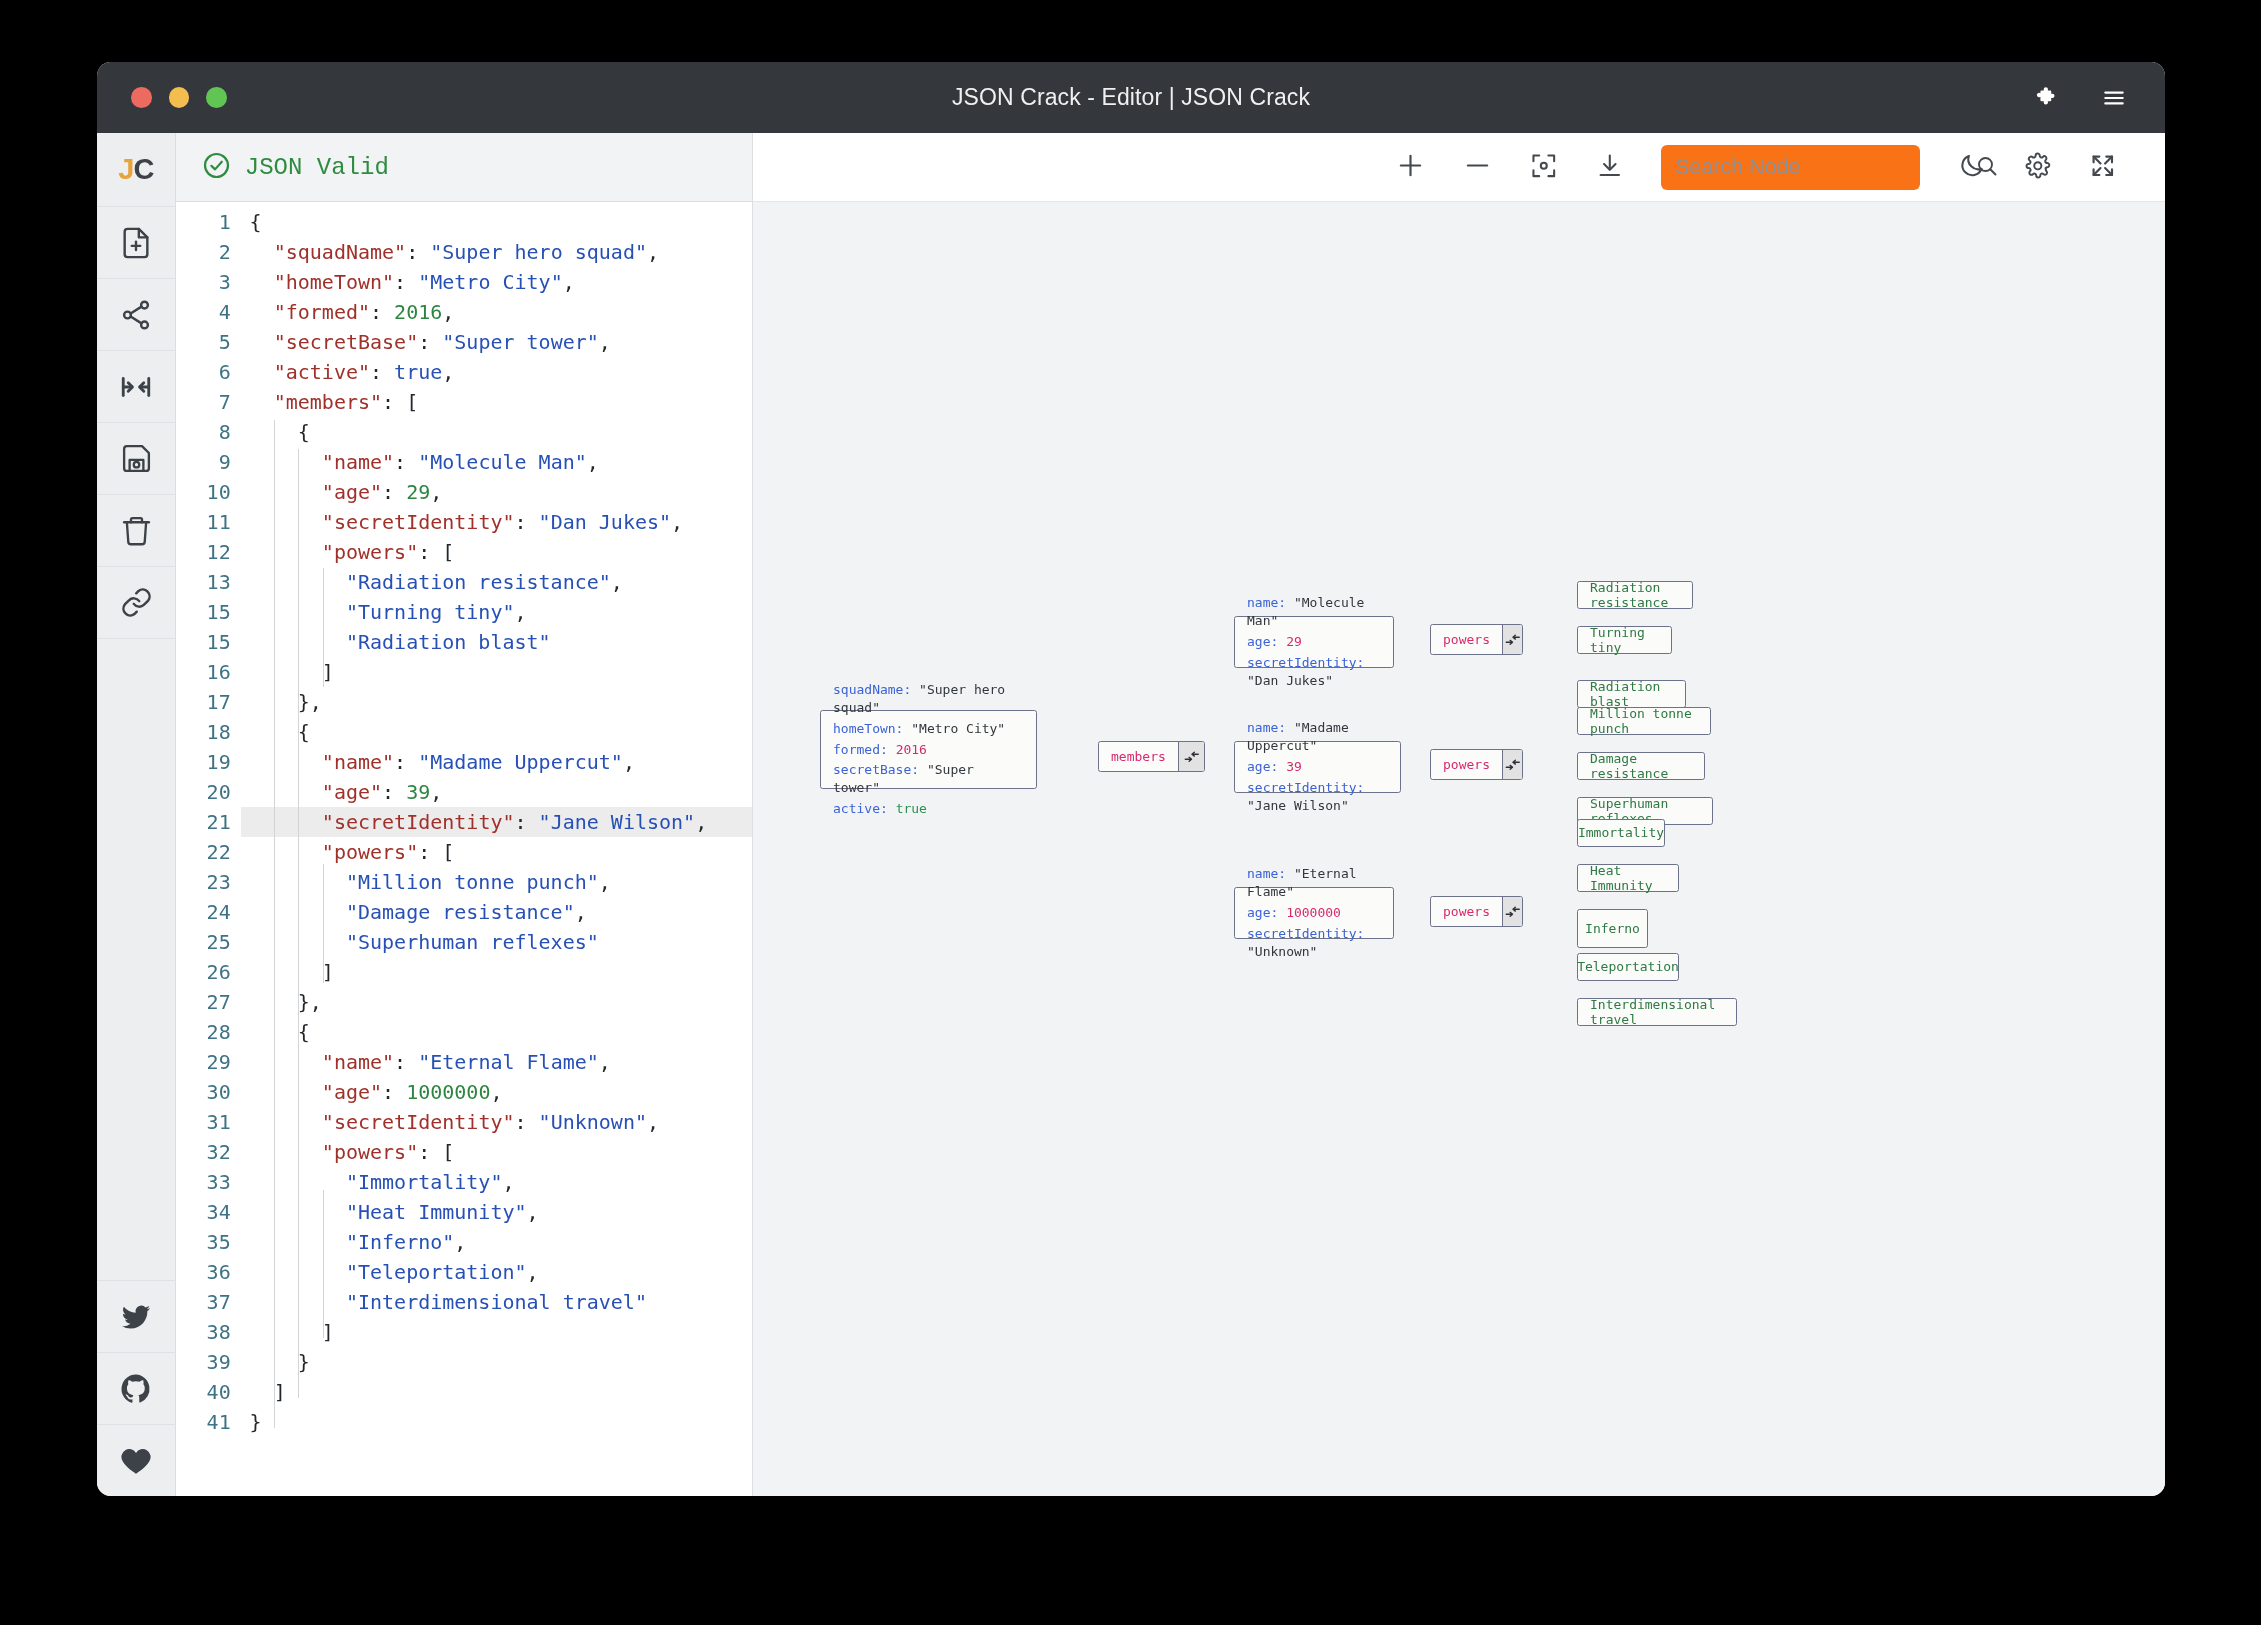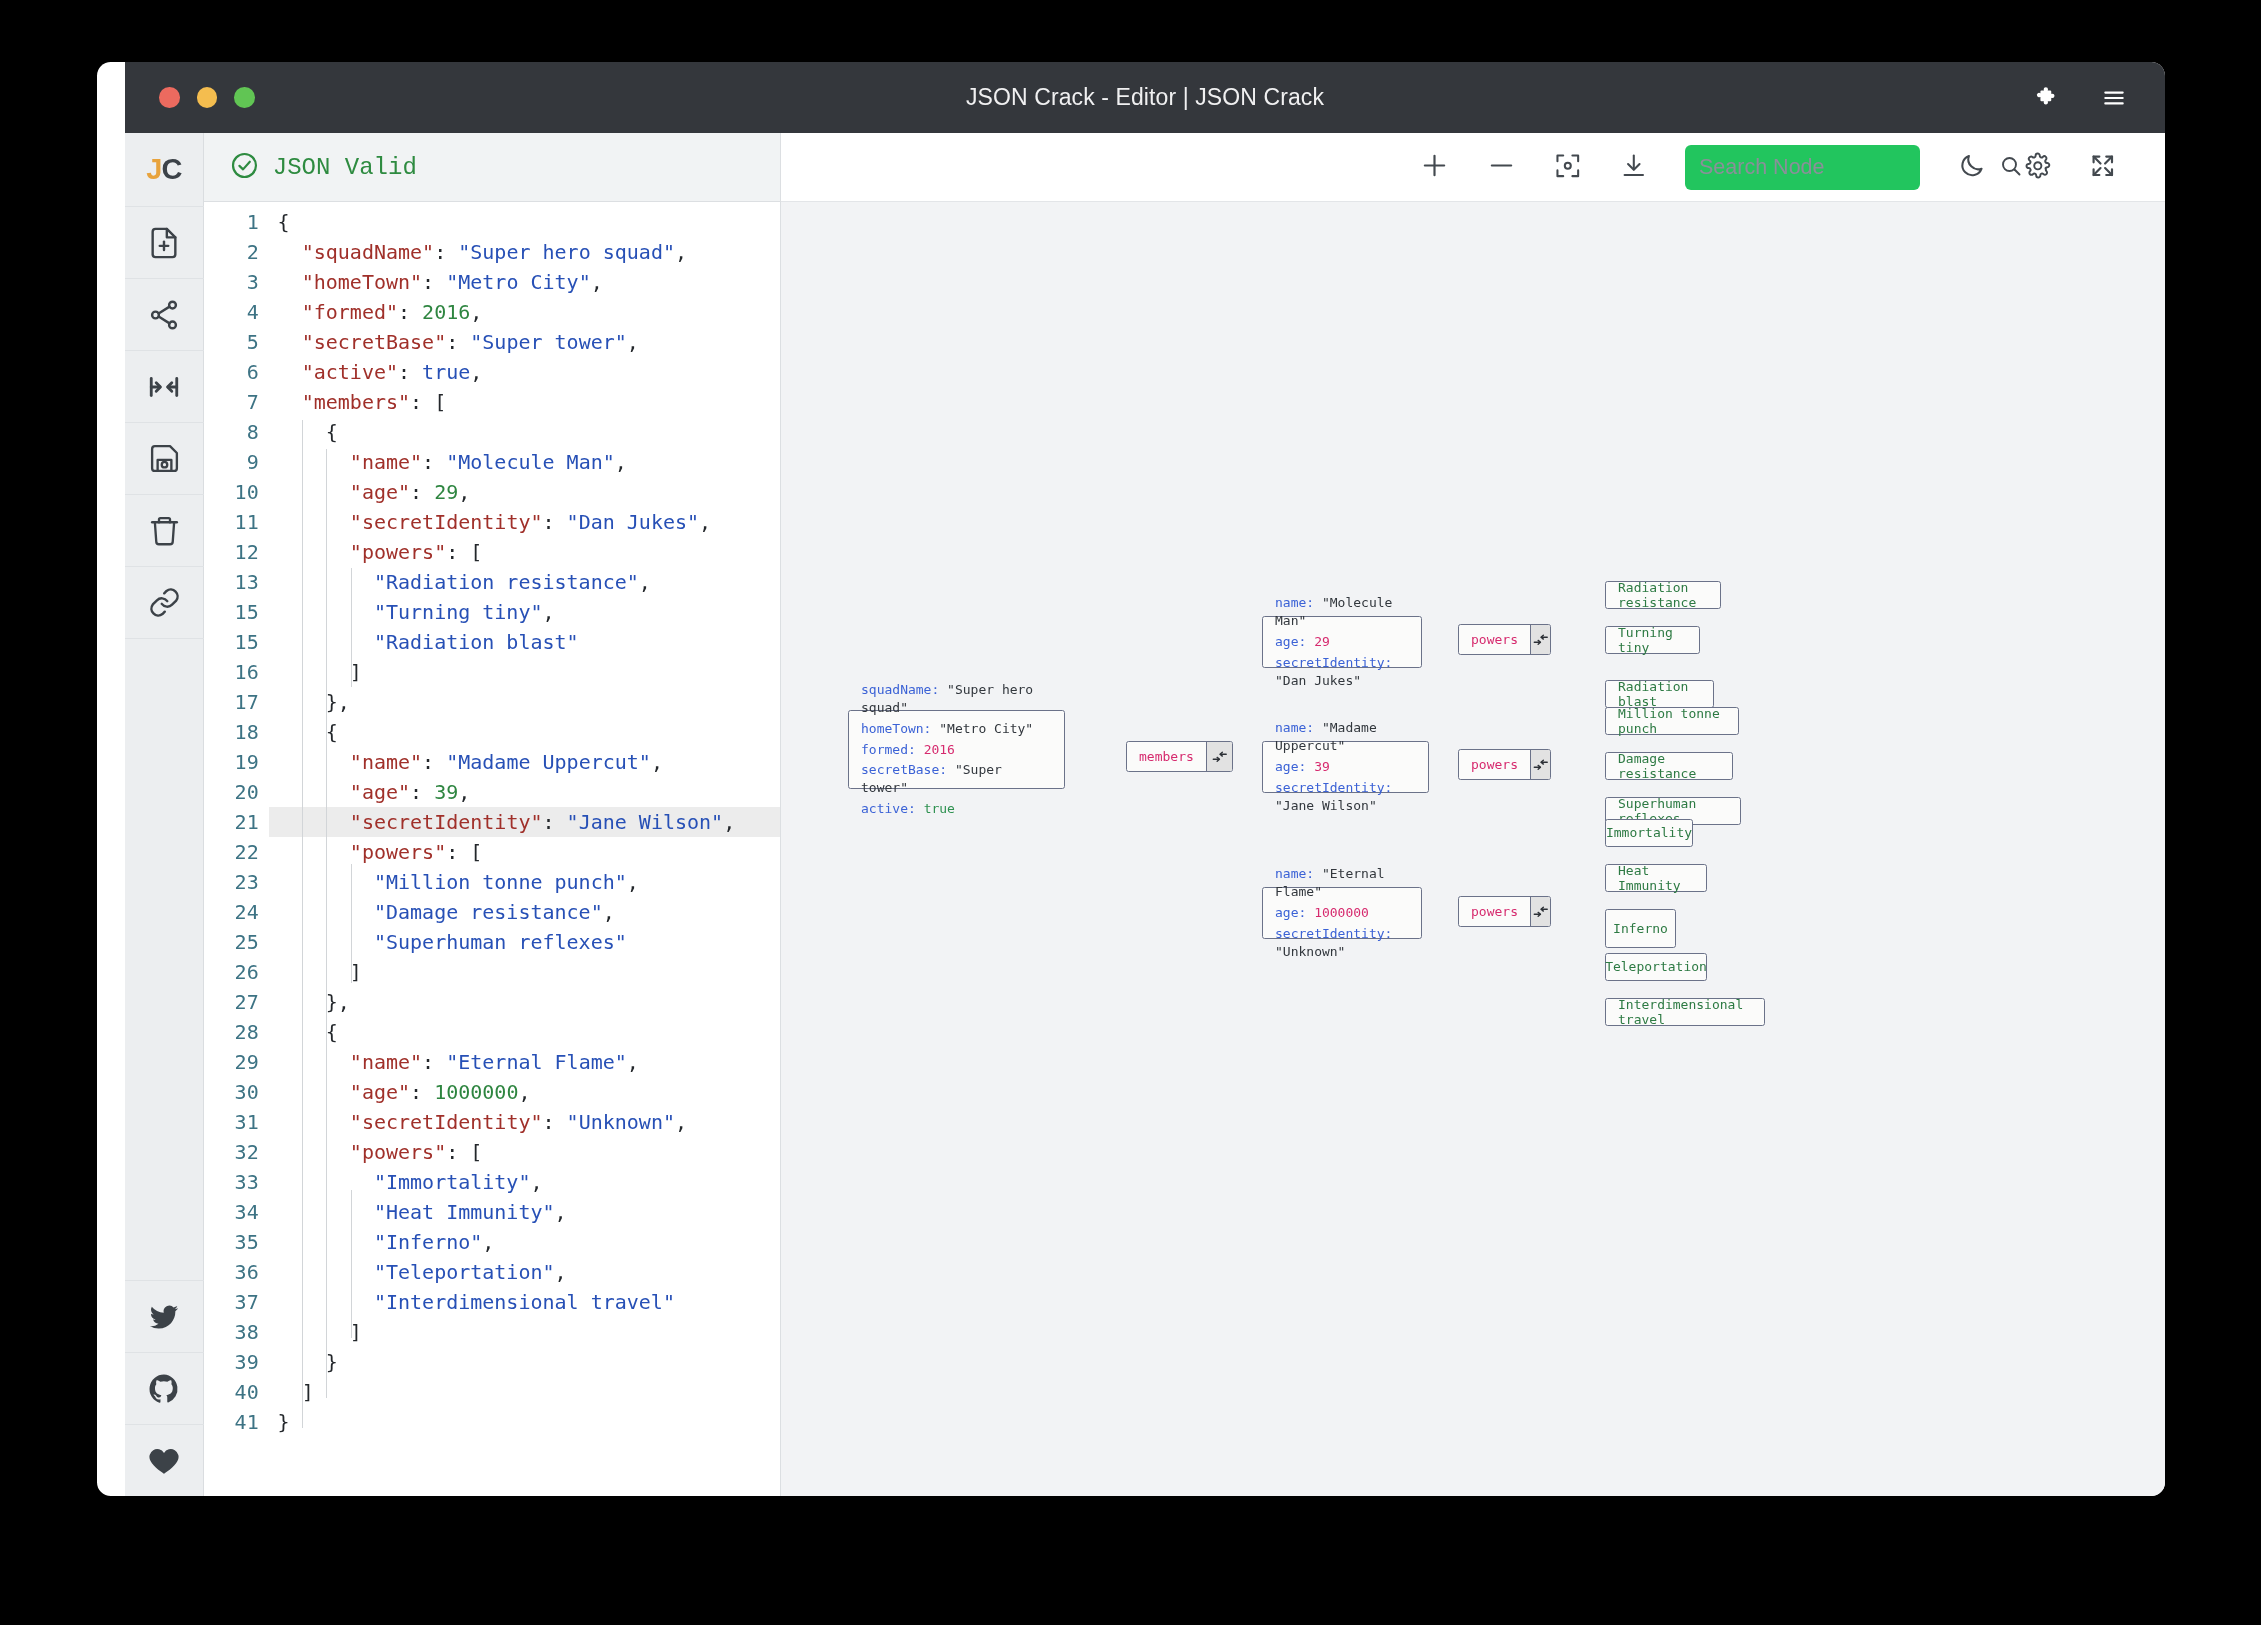--- a/index.html
+++ b/index.html
@@ -12,21 +12,20 @@
 
   
   #window {
     position: absolute;
     left: 97px; top: 62px;
     width: 2068px; height: 1434px;
     border-radius: 13.8px;
     overflow: hidden;
     background: #ffffff;
     box-shadow: 0 15.5px 52px rgba(0,0,0,.55);
-    padding-left: 28px;
   }
 
   
   #titlebar {
     position: relative;
     height: 71px;
     background: #34373c;
     display: flex; align-items: center;
   }
   .traffic { display: flex; gap: 17px; margin-left: 34px; }
@@ -110,22 +109,22 @@
   #graph-pane { flex: 1 1 auto; display: flex; flex-direction: column; min-width: 0; }
   #graph-toolbar {
     height: 69px; flex: none; background: #ffffff;
     border-bottom: 0.9px solid #e3e5e8;
     display: flex; align-items: center; justify-content: flex-end;
     gap: 38px; padding-right: 48px;
     color: #43494f;
   }
   #search-box {
     display: flex; align-items: center;
-    width: 235px; height: 45px;
-    background: #22c55e; border-radius: 6px;
+    width: 259px; height: 45px;
+    background: #f97316; border-radius: 6px;
     padding: 0 13.8px; gap: 23px;
   }
   #search-input {
     flex: 1 1 auto; border: none; outline: none; background: transparent;
     font-size: 21.5px; color: #3b4046;
     font-family: "Liberation Sans", sans-serif;
   }
   #search-input::placeholder { color: #8a9099; }
   #canvas {
     flex: 1 1 auto; position: relative; background: #f2f3f5; overflow: hidden;

